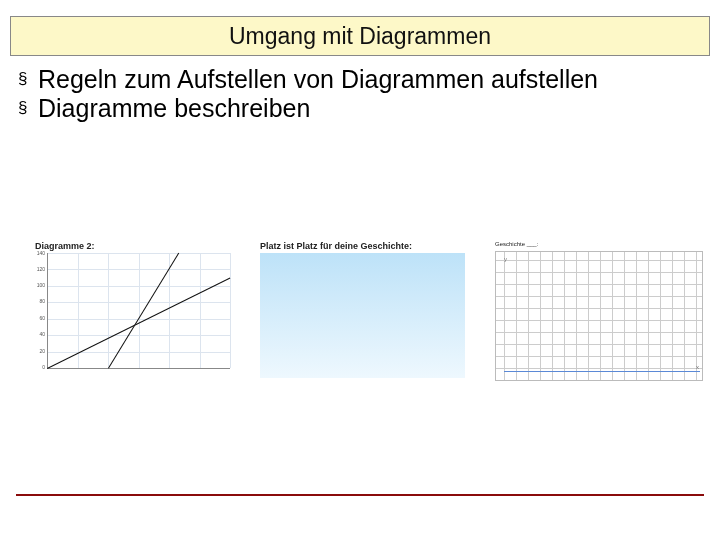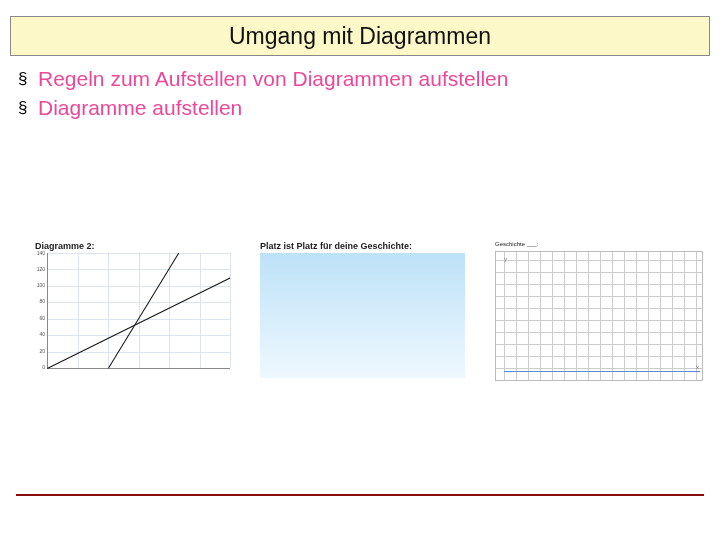--- a/index.html
+++ b/index.html
@@ -36,23 +36,23 @@
     margin-bottom: 3px;
   }
   .bullet-mark {
     width: 14px;
     flex: 0 0 14px;
     font-size: 17px;
     line-height: 26px;
     color: #000;
   }
   .bullet-text {
-    font-size: 21px;
+    font-size: 25px;
     line-height: 26px;
-    color: #ec4899;
+    color: #000000;
     padding-left: 6px;
   }
 
   .fig-row {
     position: absolute;
     top: 225px;
     left: 35px;
     right: 20px;
     height: 155px;
     display: flex;
@@ -170,21 +170,21 @@
 
   <div class="title-bar">Umgang mit Diagrammen</div>
 
   <div class="bullets">
     <div class="bullet-row">
       <span class="bullet-mark">§</span>
       <span class="bullet-text">Regeln zum Aufstellen von Diagrammen aufstellen</span>
     </div>
     <div class="bullet-row">
       <span class="bullet-mark">§</span>
-      <span class="bullet-text">Diagramme aufstellen</span>
+      <span class="bullet-text">Diagramme beschreiben</span>
     </div>
   </div>
 
   <div class="fig-row">
 
     <div class="fig fig1">
       <div class="fig1-label">Diagramme 2:</div>
       <div class="fig1-plot">
 
         <div class="ygrid" style="top:0px"></div>

